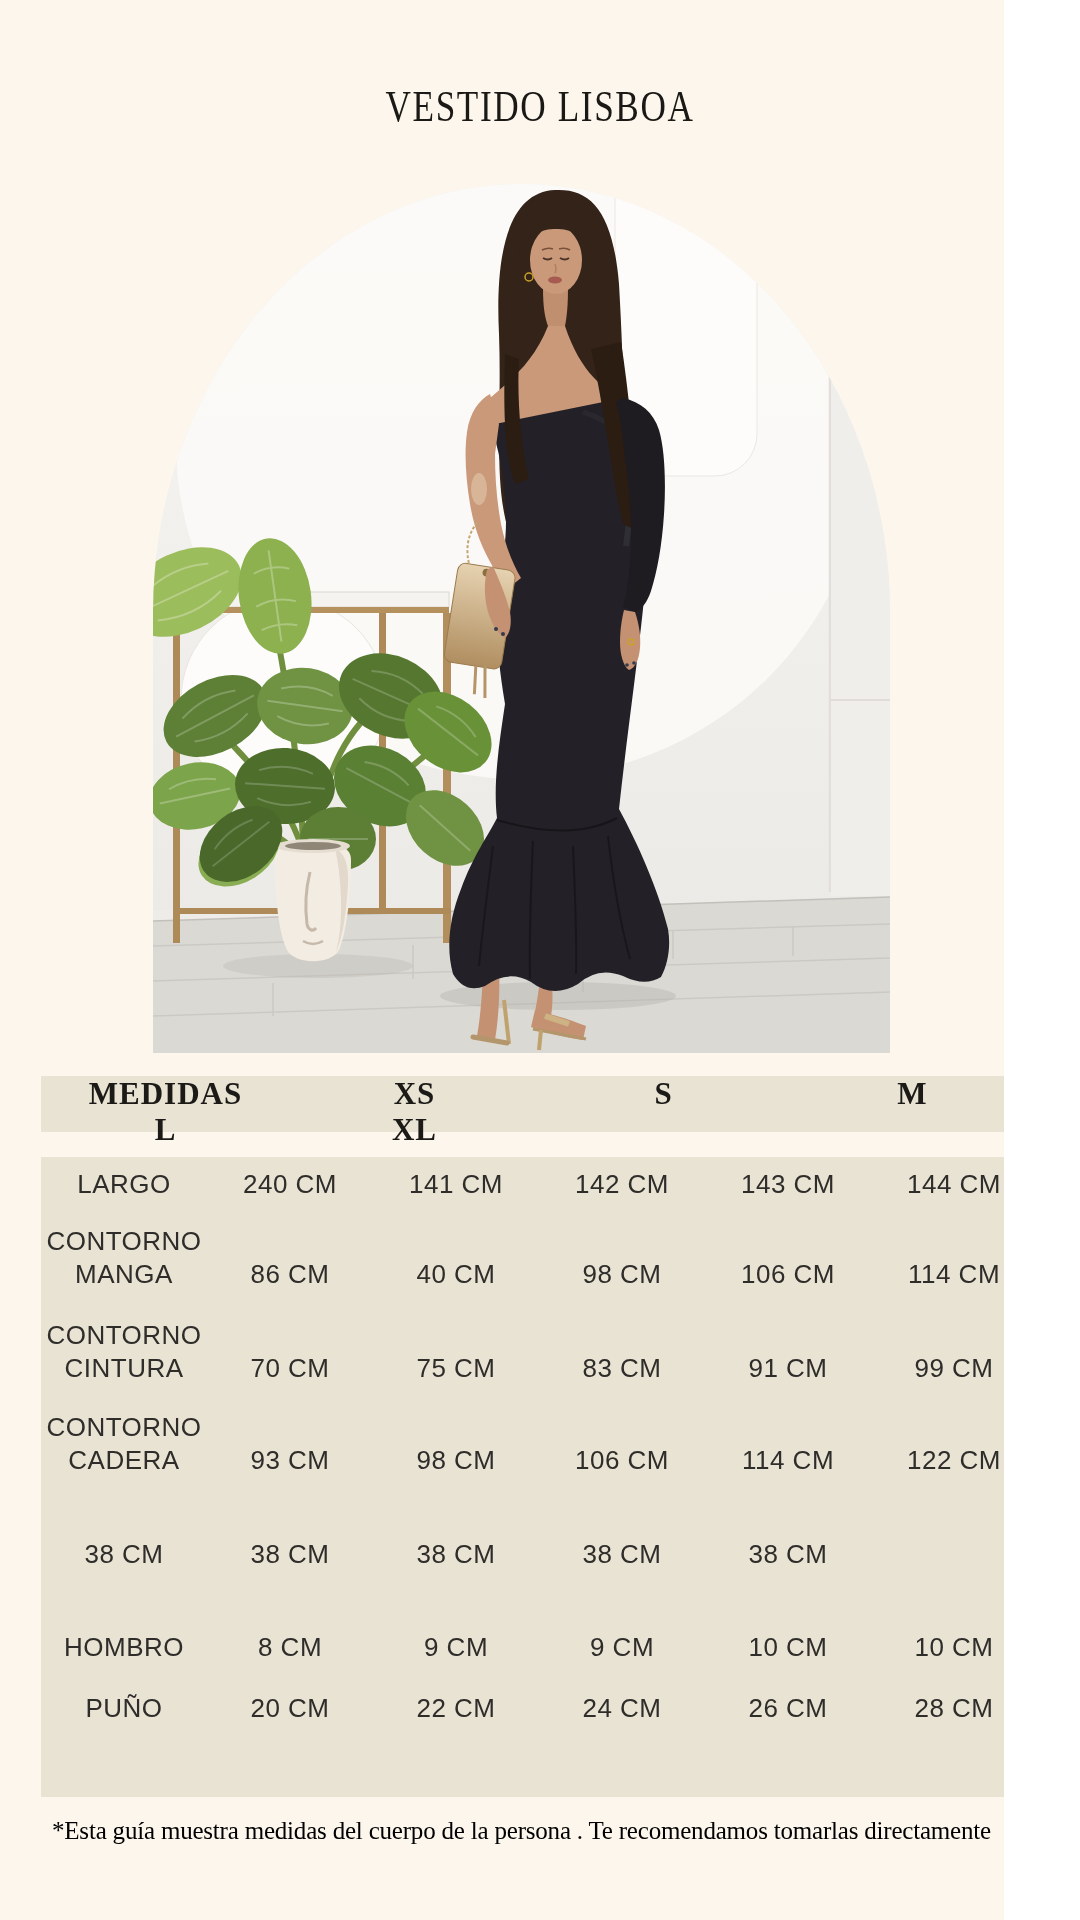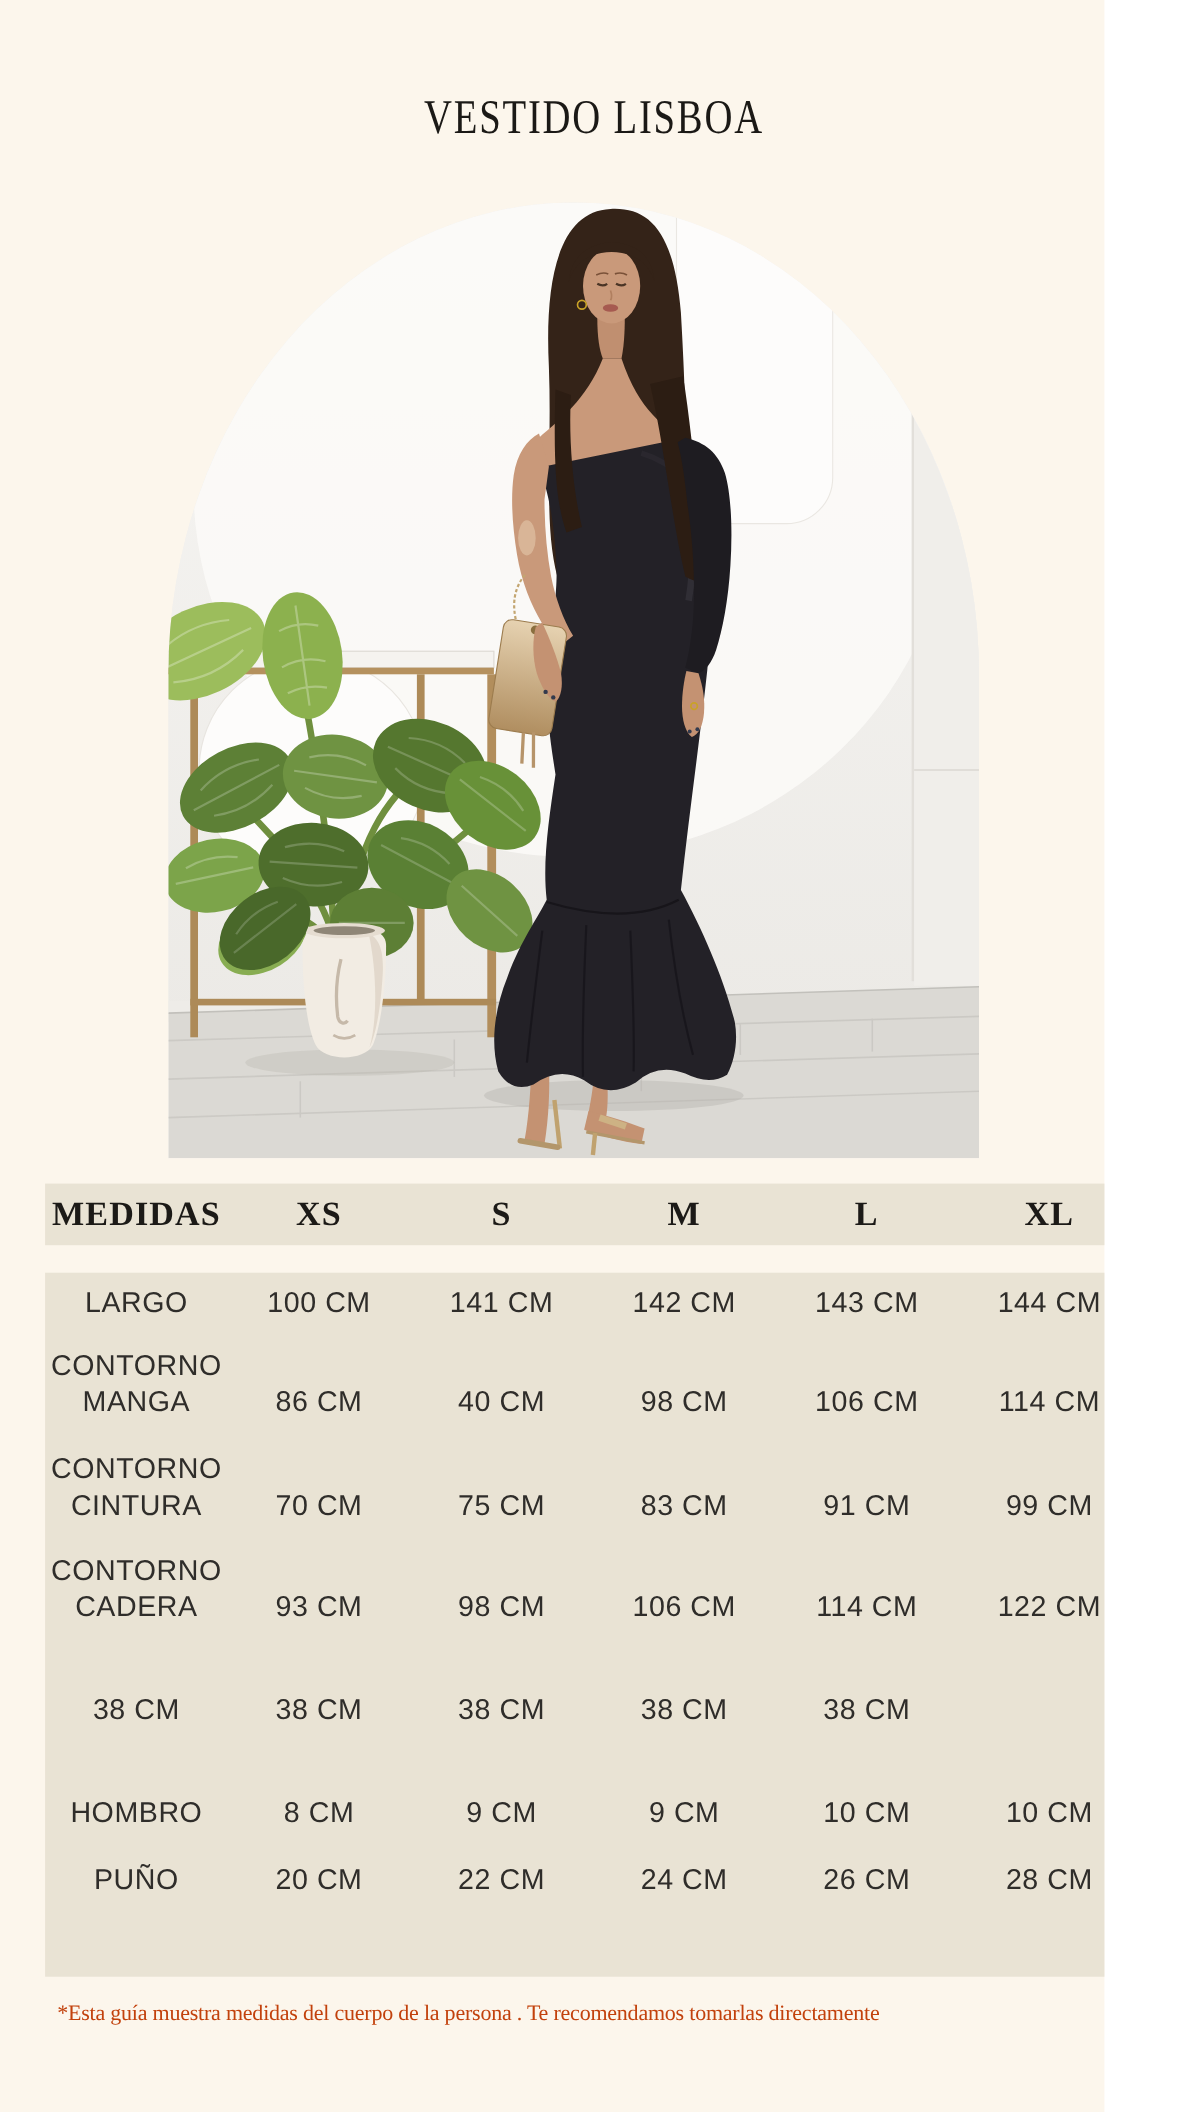--- a/index.html
+++ b/index.html
@@ -23,21 +23,21 @@
   .photo-arch{
     position:absolute;left:153px;top:184px;width:737px;height:869px;
     border-radius:369px 369px 0 0 / 430px 430px 0 0;
     overflow:hidden;background:#f1efec;
   }
   .photo-arch svg{display:block;}
   
   .thead{
     position:absolute;left:41px;top:1076px;width:996px;height:56px;
     background:var(--band,#e9e3d4);
-    display:grid;grid-template-columns:repeat(6,1fr);align-items:center;
+    display:grid;grid-template-columns:repeat(4,1fr);align-items:center;
   }
   .thead .hcell{
     text-align:center;
     font-family:"Liberation Serif",serif;font-weight:700;
     font-size:31px;letter-spacing:1px;color:#1c1a17;
   }
   .tbody{
     position:absolute;left:41px;top:1157px;width:996px;height:640px;
     background:var(--band,#e9e3d4);
   }
@@ -54,21 +54,21 @@
   .trow:nth-child(7){height:53px;padding-bottom:9px}
   .trow:nth-child(8){height:63px;}
   .label,.cell{
     line-height:33px;text-align:center;
     font-size:26px;letter-spacing:.5px;color:var(--cell,#2f2d2a);
   }
   
   .footnote{
     position:absolute;left:52px;top:1812px;
     font-family:"Liberation Serif",serif;
-    font-size:20px;line-height:37px;color:#c2410c;letter-spacing:-.2px;
+    font-size:25px;line-height:37px;color:#000000;letter-spacing:-.2px;
   }
 </style>
 </head>
 <body>
 
 <div class="page" style="--bg: #fcf6ec; --band: #e9e3d4; --ink: #1b1916; --cell: #2f2d2a;">
 
   <div class="title">VESTIDO LISBOA</div>
 
   <div class="photo-arch">
@@ -278,21 +278,21 @@
       <div class="hcell">M</div>
       <div class="hcell">L</div>
       <div class="hcell">XL</div>
     </div>
 
   <div class="tbody" id="tbody">
       <div class="trow">
         <div class="label">
           <div>LARGO</div>
         </div>
-        <div class="cell">100 CM</div>
+        <div class="cell">240 CM</div>
         <div class="cell">141 CM</div>
         <div class="cell">142 CM</div>
         <div class="cell">143 CM</div>
         <div class="cell">144 CM</div>
       </div>
       <div class="trow">
         <div class="label">
           <div>CONTORNO</div>
           <div>MANGA</div>
         </div>

